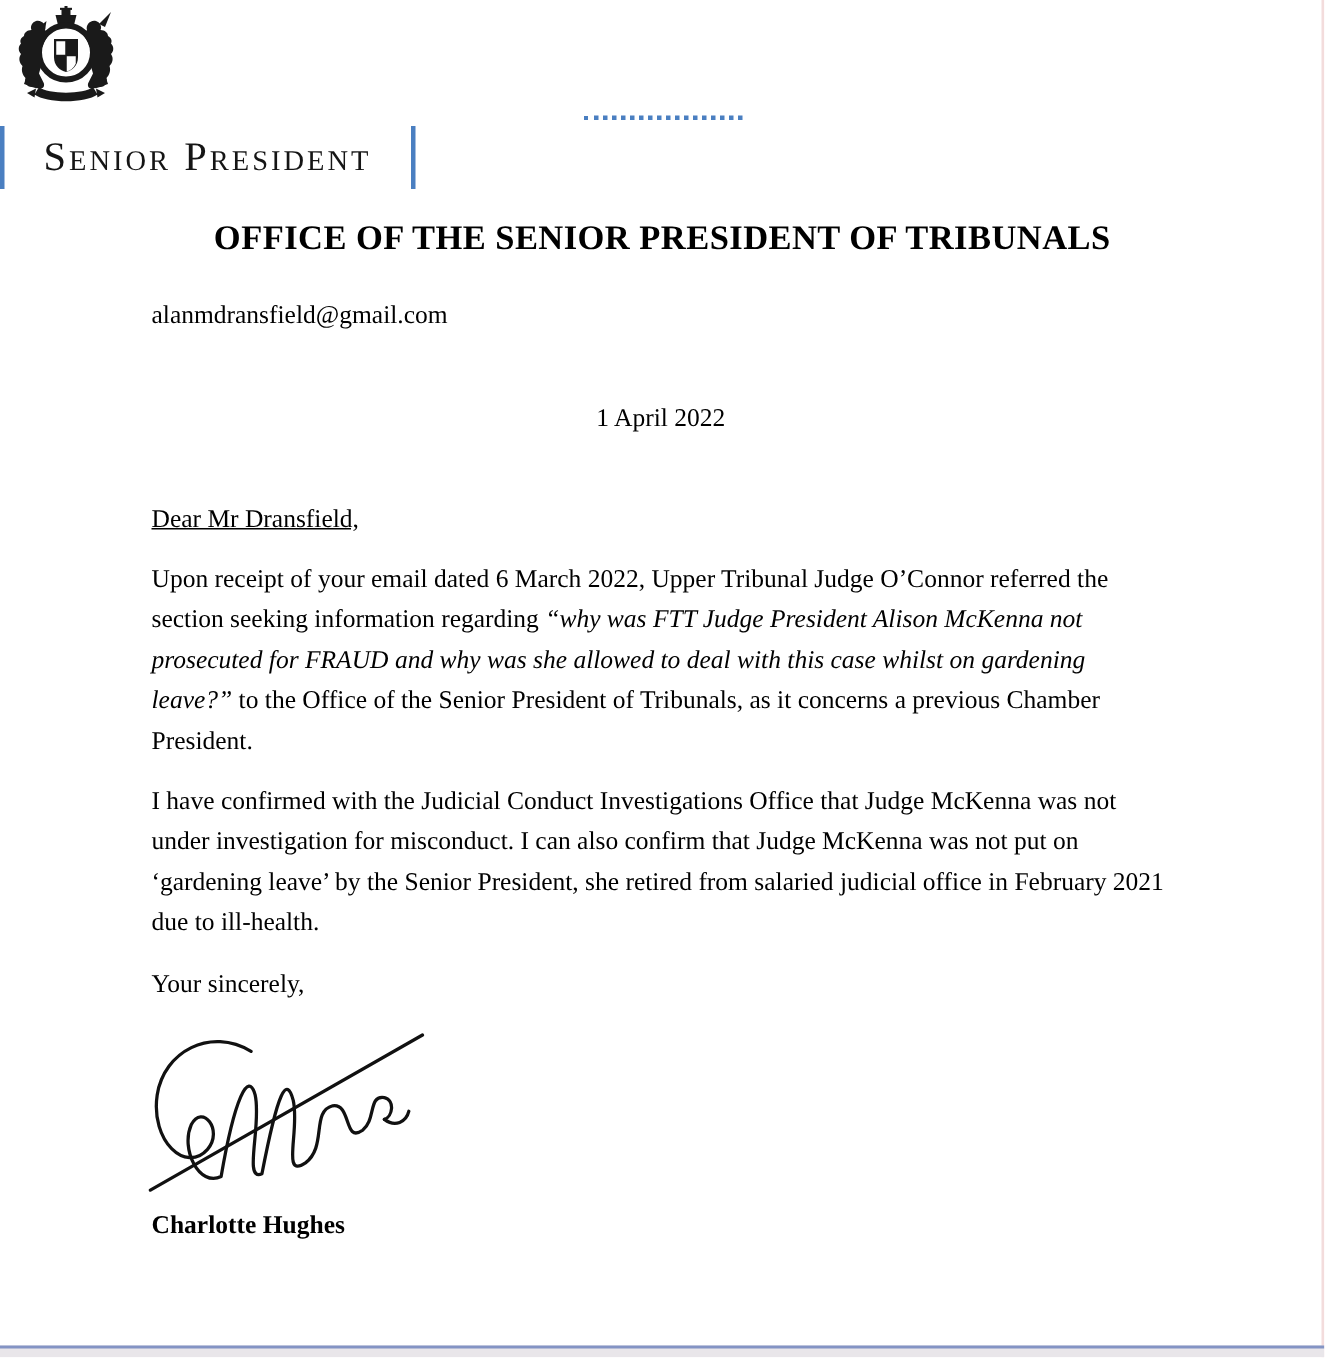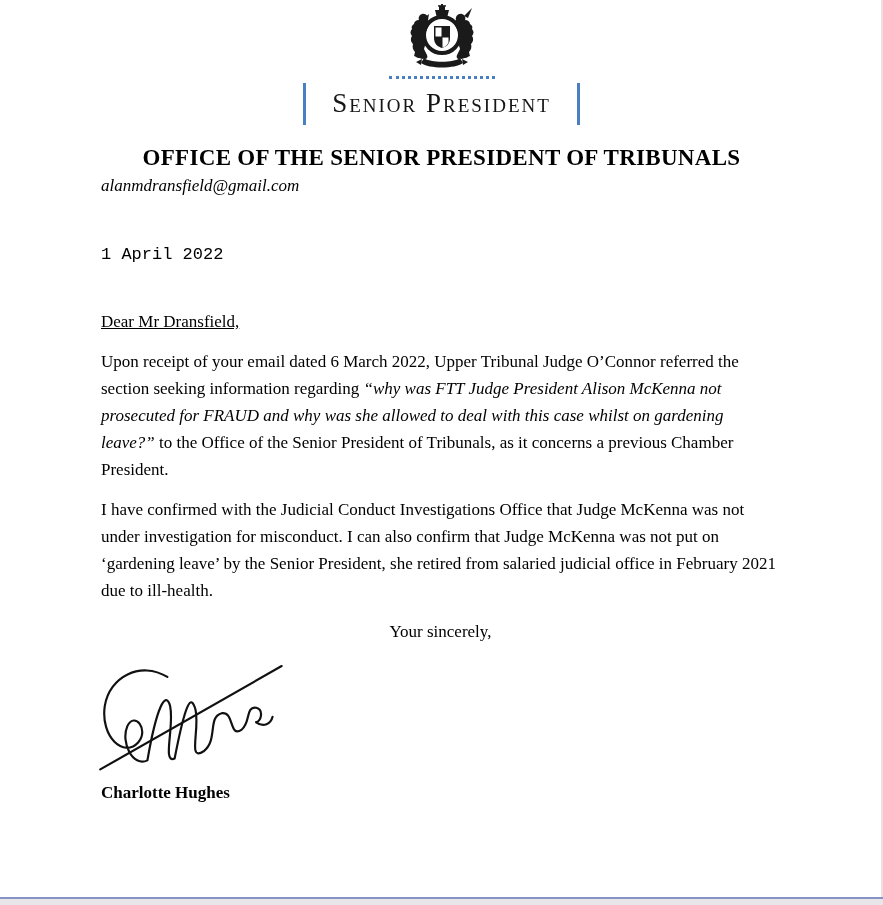--- a/index.html
+++ b/index.html
@@ -7,21 +7,21 @@
   .page {
     position: relative;
     width: 883px;
     height: 905px;
     background: #ffffff;
     overflow: hidden;
     font-family: "Liberation Serif", "DejaVu Serif", serif;
     color: #000000;
   }
   
-  .letterhead { text-align: center; padding-top: 4px; }
+  .letterhead { padding-top: 4px; }
   .crest { display: inline-block; line-height: 0; }
   .dotted-rule {
     width: 106px;
     height: 0;
     border-top: 3px dotted #4a7fc1;
     margin: 4px auto 4px auto;
   }
   .logo-box {
     display: inline-block;
     border-left: 3px solid #4a7fc1;
@@ -43,26 +43,26 @@
     font-size: 23px;
     letter-spacing: 0.3px;
   }
   
   .letter {
     padding: 0 103px 0 101px;
     font-size: 17px;
     line-height: 27px;
   }
   .recipient-name { margin-top: 66px; font-weight: bold; }
-  .recipient-email { margin-top: 1px; font-style: italic; }
-  .date-line { margin-top: 42px; text-align: left; font-family: Liberation Mono, monospace; }
+  .recipient-email { margin-top: 24px; }
+  .date-line { margin-top: 42px; text-align: center; }
   .salutation { margin-top: 40px; text-decoration: underline; }
   .para { margin-top: 13px; text-align: left; }
   .quote-italic { font-style: italic; }
-  .closing { margin-top: 14px; text-align: center; }
+  .closing { margin-top: 14px; }
   .signature-wrap { margin-top: 8px; margin-left: -8px; height: 124px; }
   .signatory-name { font-weight: bold; margin-top: 2px; }
   
   .right-edge {
     position: absolute;
     top: 0; right: 0;
     width: 2px; height: 100%;
     background: #f3dcdc;
   }
   .bottom-bar {

